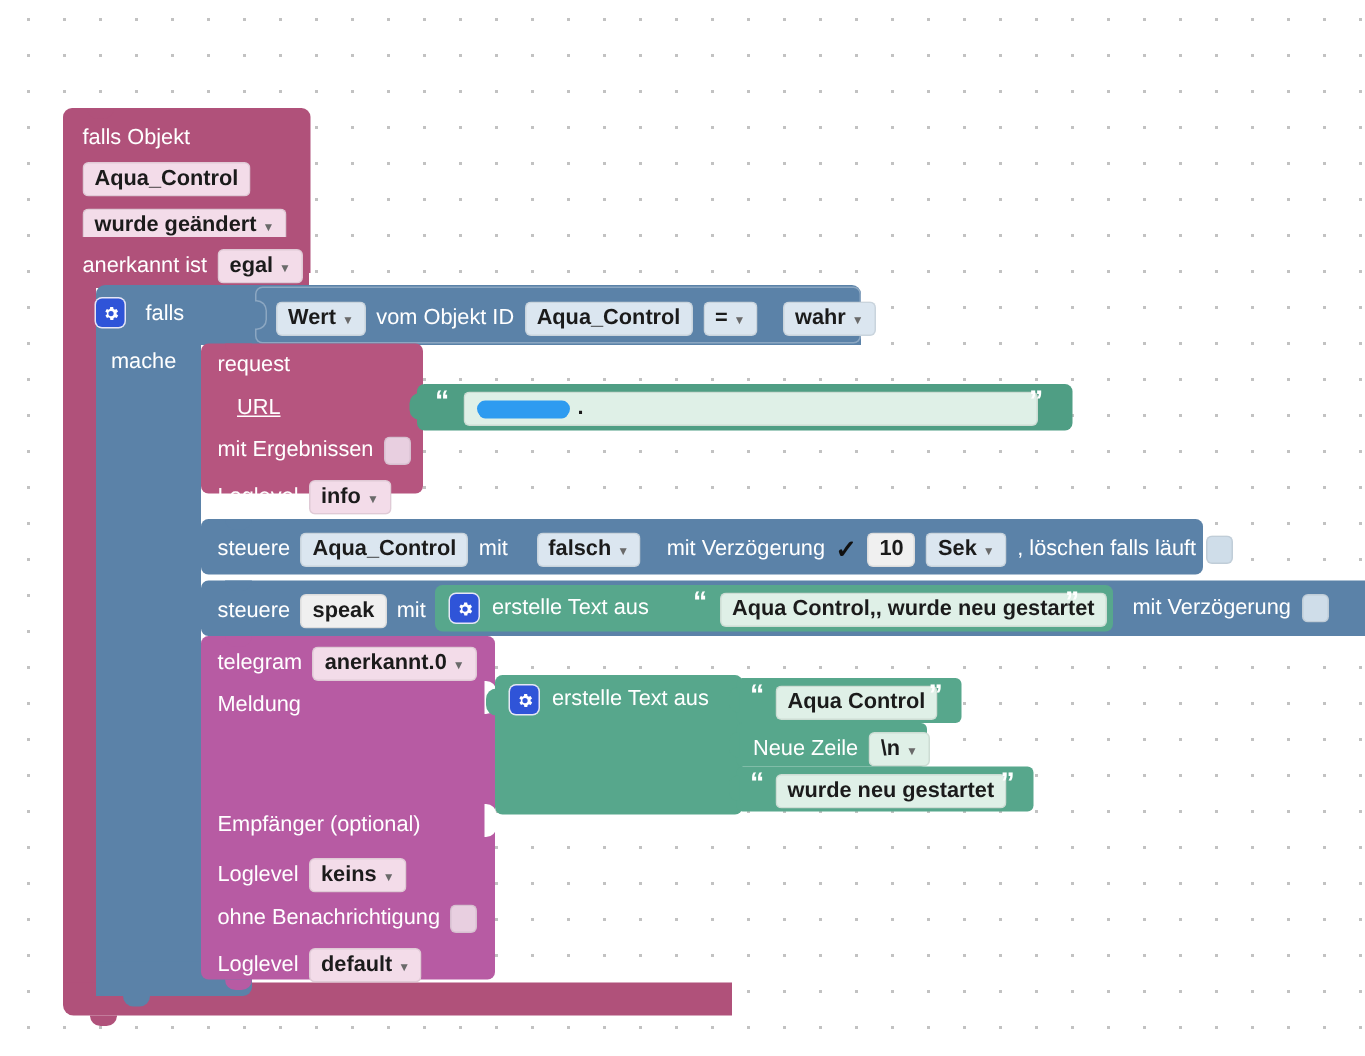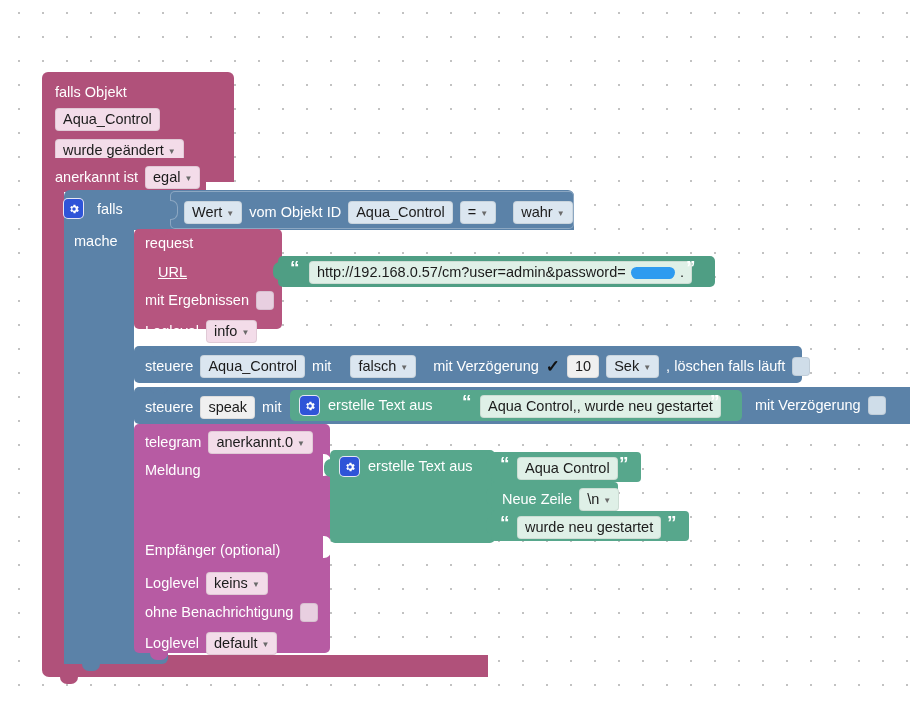--- a/index.html
+++ b/index.html
@@ -30,20 +30,21 @@
 
   .lbl{color:#ffffff;font-size:14.5px;line-height:1;white-space:nowrap;}
 
   
   .field{
     display:inline-flex;align-items:center;gap:4px;
     background:#f3dce9;color:#1b1b1b;
     border-radius:4px;padding:2px 7px;
     font-size:14.5px;line-height:17px;white-space:nowrap;
     border:1px solid rgba(0,0,0,.08);
+    font-weight:bold;
   }
   .field.bluef{background:#dbe6f0;}
   .field.greenf{background:#dff0e7;}
   .field.plain{background:#f0f0f0;}
   .caret{font-size:8px;color:#6a6a6a;transform:translateY(1px);}
 
   
   .cbx{
     display:inline-block;width:16px;height:17px;border-radius:4px;
     background:#e8cfe0;vertical-align:middle;border:1px solid rgba(0,0,0,.07);
@@ -84,21 +85,21 @@
     display:inline-block;width:62px;height:11px;background:#2e9bf0;
     border-radius:6px;vertical-align:middle;margin:0 1px;
     box-shadow:0 2px 0 -1px #2e9bf0;
   }
 </style>
 </head>
 <body>
 
 <div id="canvas">
 
-  <div class="blk pinkdark" style="left:42px;top:72px;width:192px;height:110px;border-radius:6px 6px 0 0;">
+  <div class="blk pinkdark" style="left:42px;top:72px;width:165px;height:110px;border-radius:6px 6px 0 0;">
     <div class="notch-top pinkdark" style="left:16px;top:0;"></div>
     <div class="lbl" style="position:absolute;left:13px;top:13px;">falls Objekt</div>
     <div class="field" style="position:absolute;left:13px;top:36px;">Aqua_Control</div>
     <div class="field" style="position:absolute;left:13px;top:67px;">
       <span>wurde geändert</span>
       <span class="caret">▼</span>
     </div>
   </div>
 
   <div class="blk pinkdark" style="left:42px;top:158px;width:164px;height:34px;">
@@ -166,21 +167,20 @@
         <span>info</span>
         <span class="caret">▼</span>
       </span>
     </div>
   </div>
 
   <div class="blk green" style="left:278px;top:256px;width:437px;height:31px;border-radius:5px;">
     <div class="plug" style="left:-5px;top:6px;width:7px;height:18px;background:#4f9e84;border-radius:7px 0 0 7px;"></div>
     <span class="q" style="position:absolute;left:12px;top:7px;">“</span>
     <span class="field greenf" style="position:absolute;left:31px;top:5px;width:367px;overflow:hidden;">
-      <span>http://192.168.0.57/cm?user=admin&amp;password=</span>
         <span class="redact"></span>
         <span>.</span>
     </span>
     <span class="q" style="position:absolute;left:408px;top:7px;">”</span>
   </div>
 
   <div class="blk blue" style="left:134px;top:346px;width:668px;height:37px;border-radius:5px;">
     <div class="notch-top blue" style="left:16px;top:0;"></div>
     <div class="row" style="position:absolute;left:11px;top:9px;">
       <span class="lbl">steuere</span>

